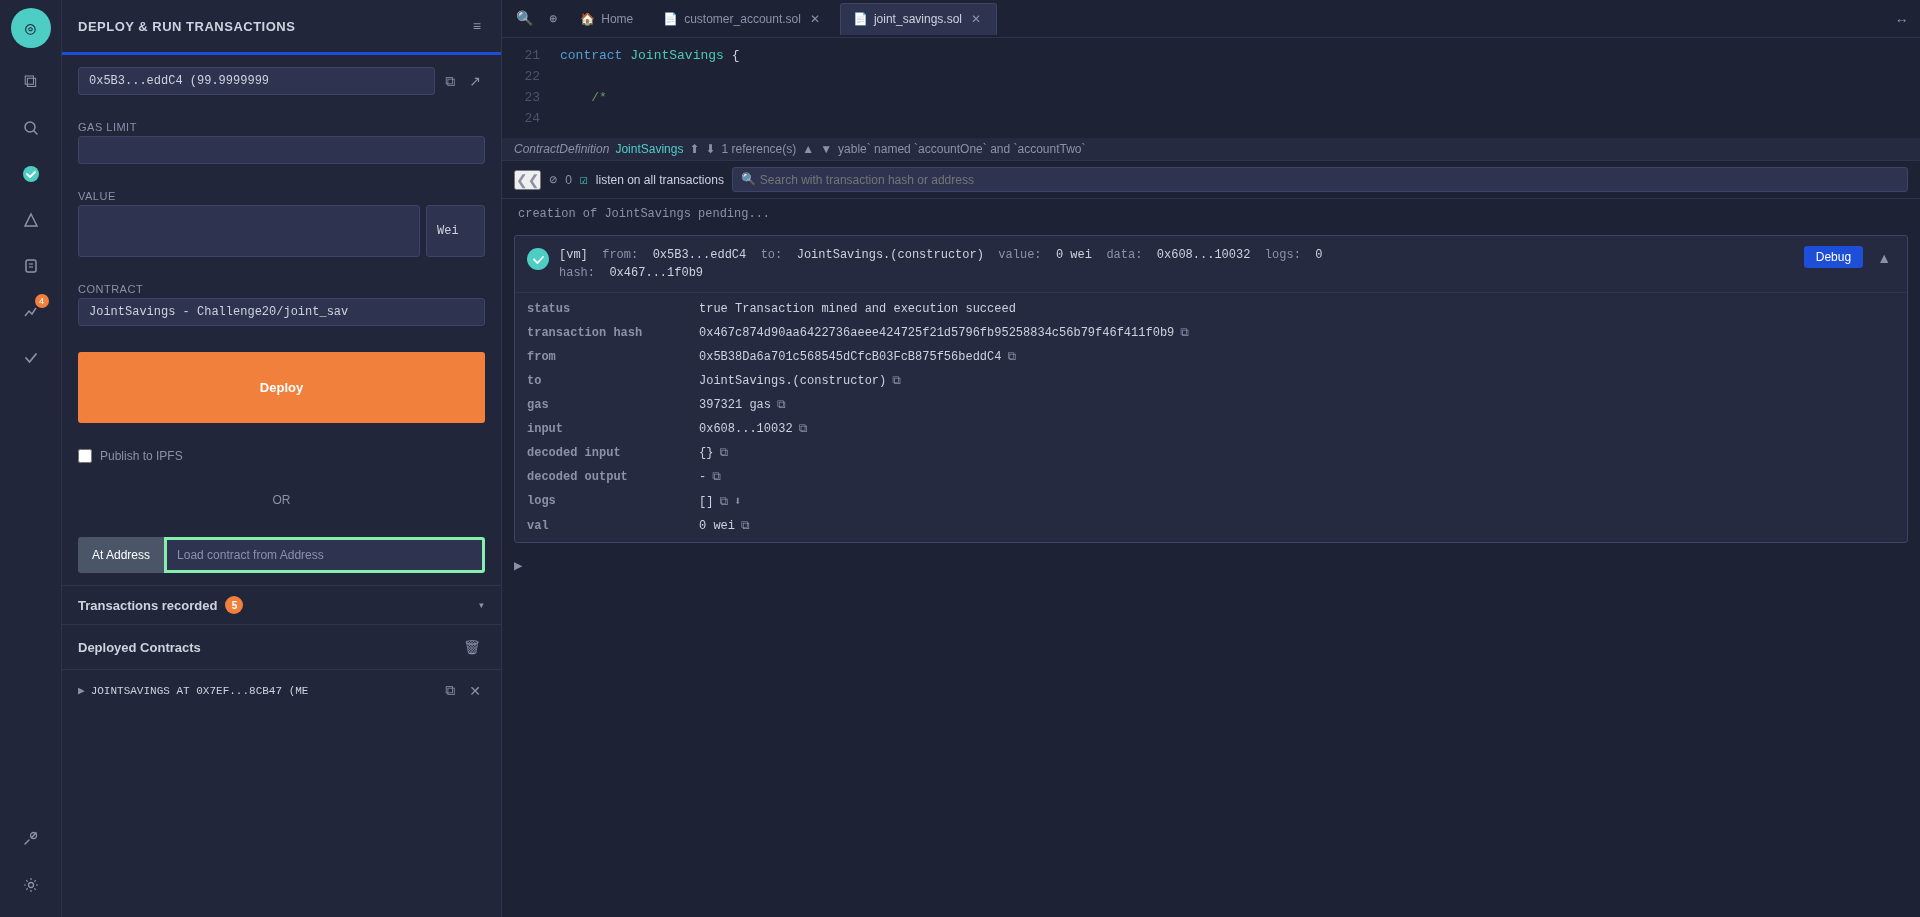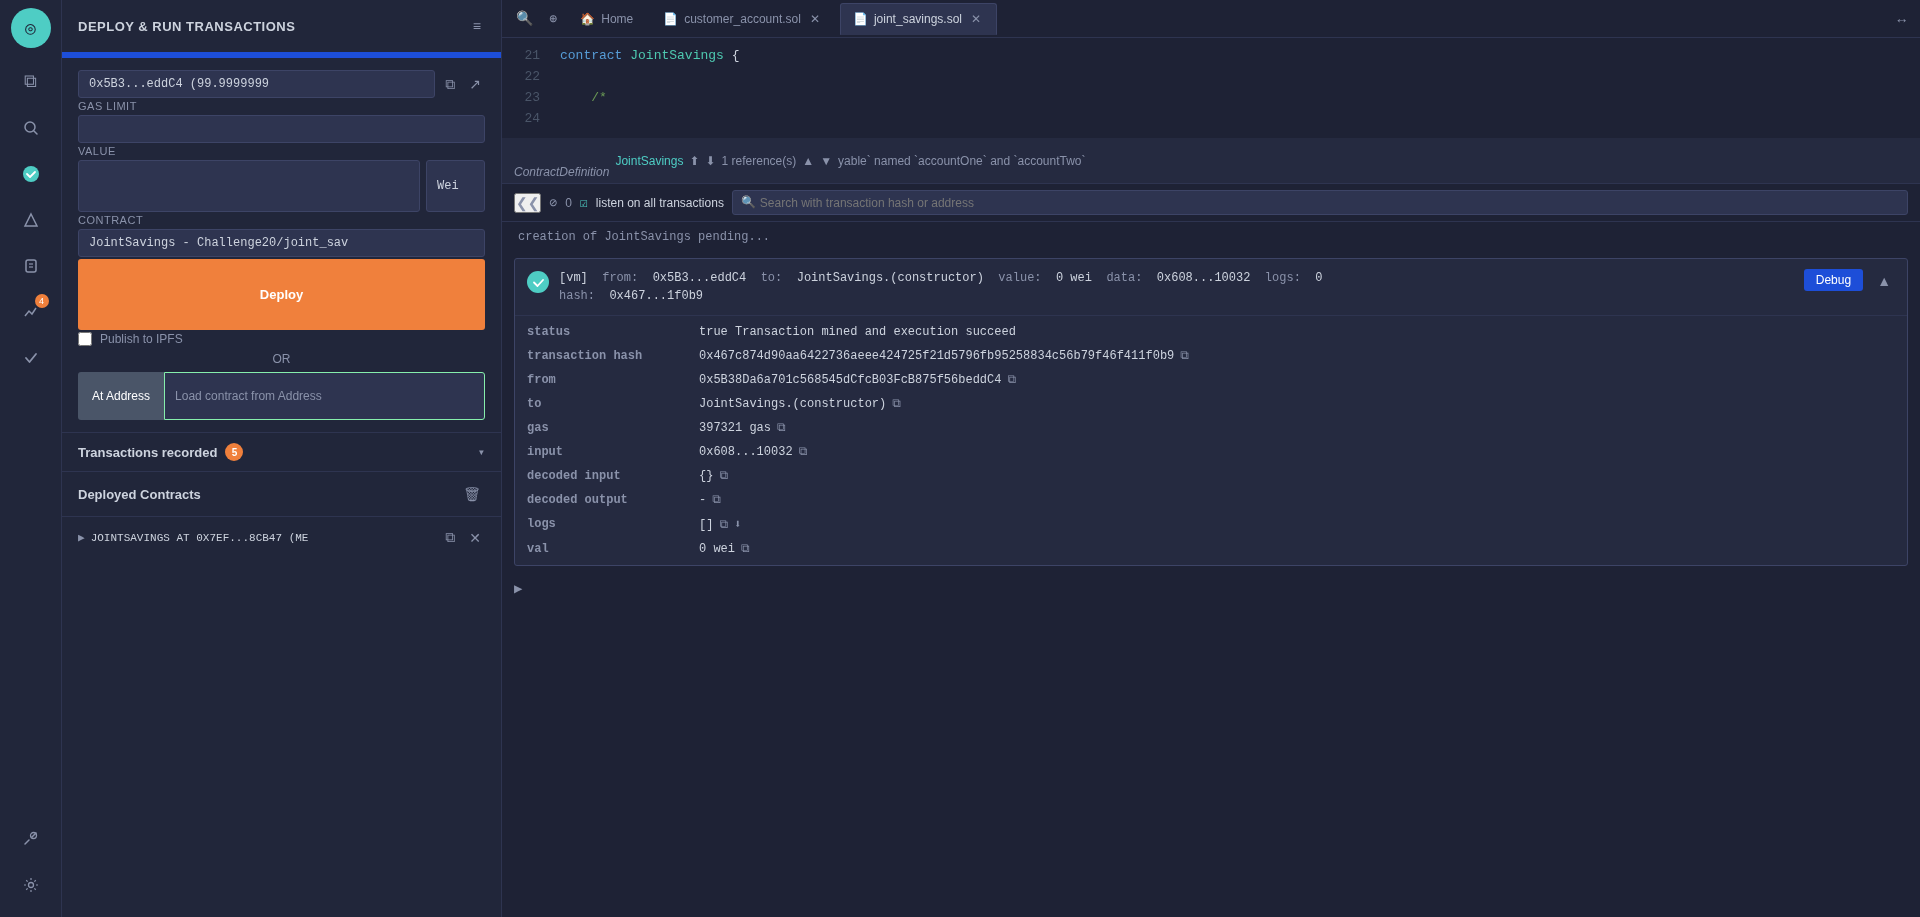--- a/index.html
+++ b/index.html
@@ -46,27 +46,27 @@
       background: #21263a;
       border-right: 1px solid #2e3450;
       display: flex;
       flex-direction: column;
       overflow-y: auto;
       flex-shrink: 0;
     }
     .deploy-header {
       display: flex; align-items: center; justify-content: space-between;
       padding: 14px 16px;
-      border-bottom: 6px solid #1d4ed8;
+      border-bottom: 3px solid #1d4ed8;
     }
     .deploy-title {
       font-size: 13px; font-weight: bold; color: #cdd3de;
       font-family: Arial, sans-serif; letter-spacing: 0.5px;
     }
-    .deploy-body { padding: 12px 16px; display: flex; flex-direction: column; gap: 2px; }
+    .deploy-body { padding: 12px 16px; display: flex; flex-direction: column; gap: 26px; }
 
     .account-row { display: flex; align-items: center; gap: 6px; }
     .account-select {
       flex: 1; background: #2e3450; border: 1px solid #3d4466;
       color: #cdd3de; padding: 6px 10px; border-radius: 3px;
       font-size: 12px; font-family: 'Courier New', monospace;
       appearance: none; cursor: pointer;
     }
     .icon-btn {
       background: none; border: none; color: #8a92aa; cursor: pointer;
@@ -116,22 +116,22 @@
       font-family: Arial, sans-serif; padding: 4px 0;
     }
 
     .at-address-row { display: flex; gap: 0; }
     .at-address-btn {
       background: #4a5568; color: #fff; border: none;
       padding: 8px 14px; border-radius: 3px 0 0 3px;
       font-size: 12px; font-family: Arial, sans-serif; cursor: pointer;
     }
     .load-contract-btn {
-      flex: 1; background: #2e3450; border: 1px solid #86efac;
-      color: #8a92aa; padding: 16px 10px;
+      flex: 1; background: #2e3450; border: 3px solid #86efac;
+      color: #8a92aa; padding: 8px 10px;
       border-radius: 0 3px 3px 0; font-size: 12px;
       font-family: Arial, sans-serif; text-align: left; cursor: pointer;
     }
 
     .section-header {
       display: flex; align-items: center; justify-content: space-between;
       padding: 10px 16px; cursor: pointer;
       border-top: 1px solid #2e3450;
     }
     .section-title { font-size: 13px; color: #cdd3de; font-family: Arial, sans-serif; font-weight: bold; display: flex; align-items: center; gap: 8px; }
@@ -225,21 +225,21 @@
       padding: 4px 12px;
       font-size: 12px;
       color: #8a92aa;
       display: flex;
       align-items: center;
       gap: 6px;
       font-family: Arial, sans-serif;
       border-bottom: 1px solid #2e3450;
       flex-shrink: 0;
     }
-    .breadcrumb-contract { font-style: italic; color: #8a92aa; margin-top: 23px; }
+    .breadcrumb-contract { font-style: italic; color: #8a92aa; }
     .breadcrumb-name { color: #4ecdc4; }
 
     
     .txlog-area {
       flex: 1;
       background: #1e2235;
       overflow-y: auto;
       display: flex;
       flex-direction: column;
     }

